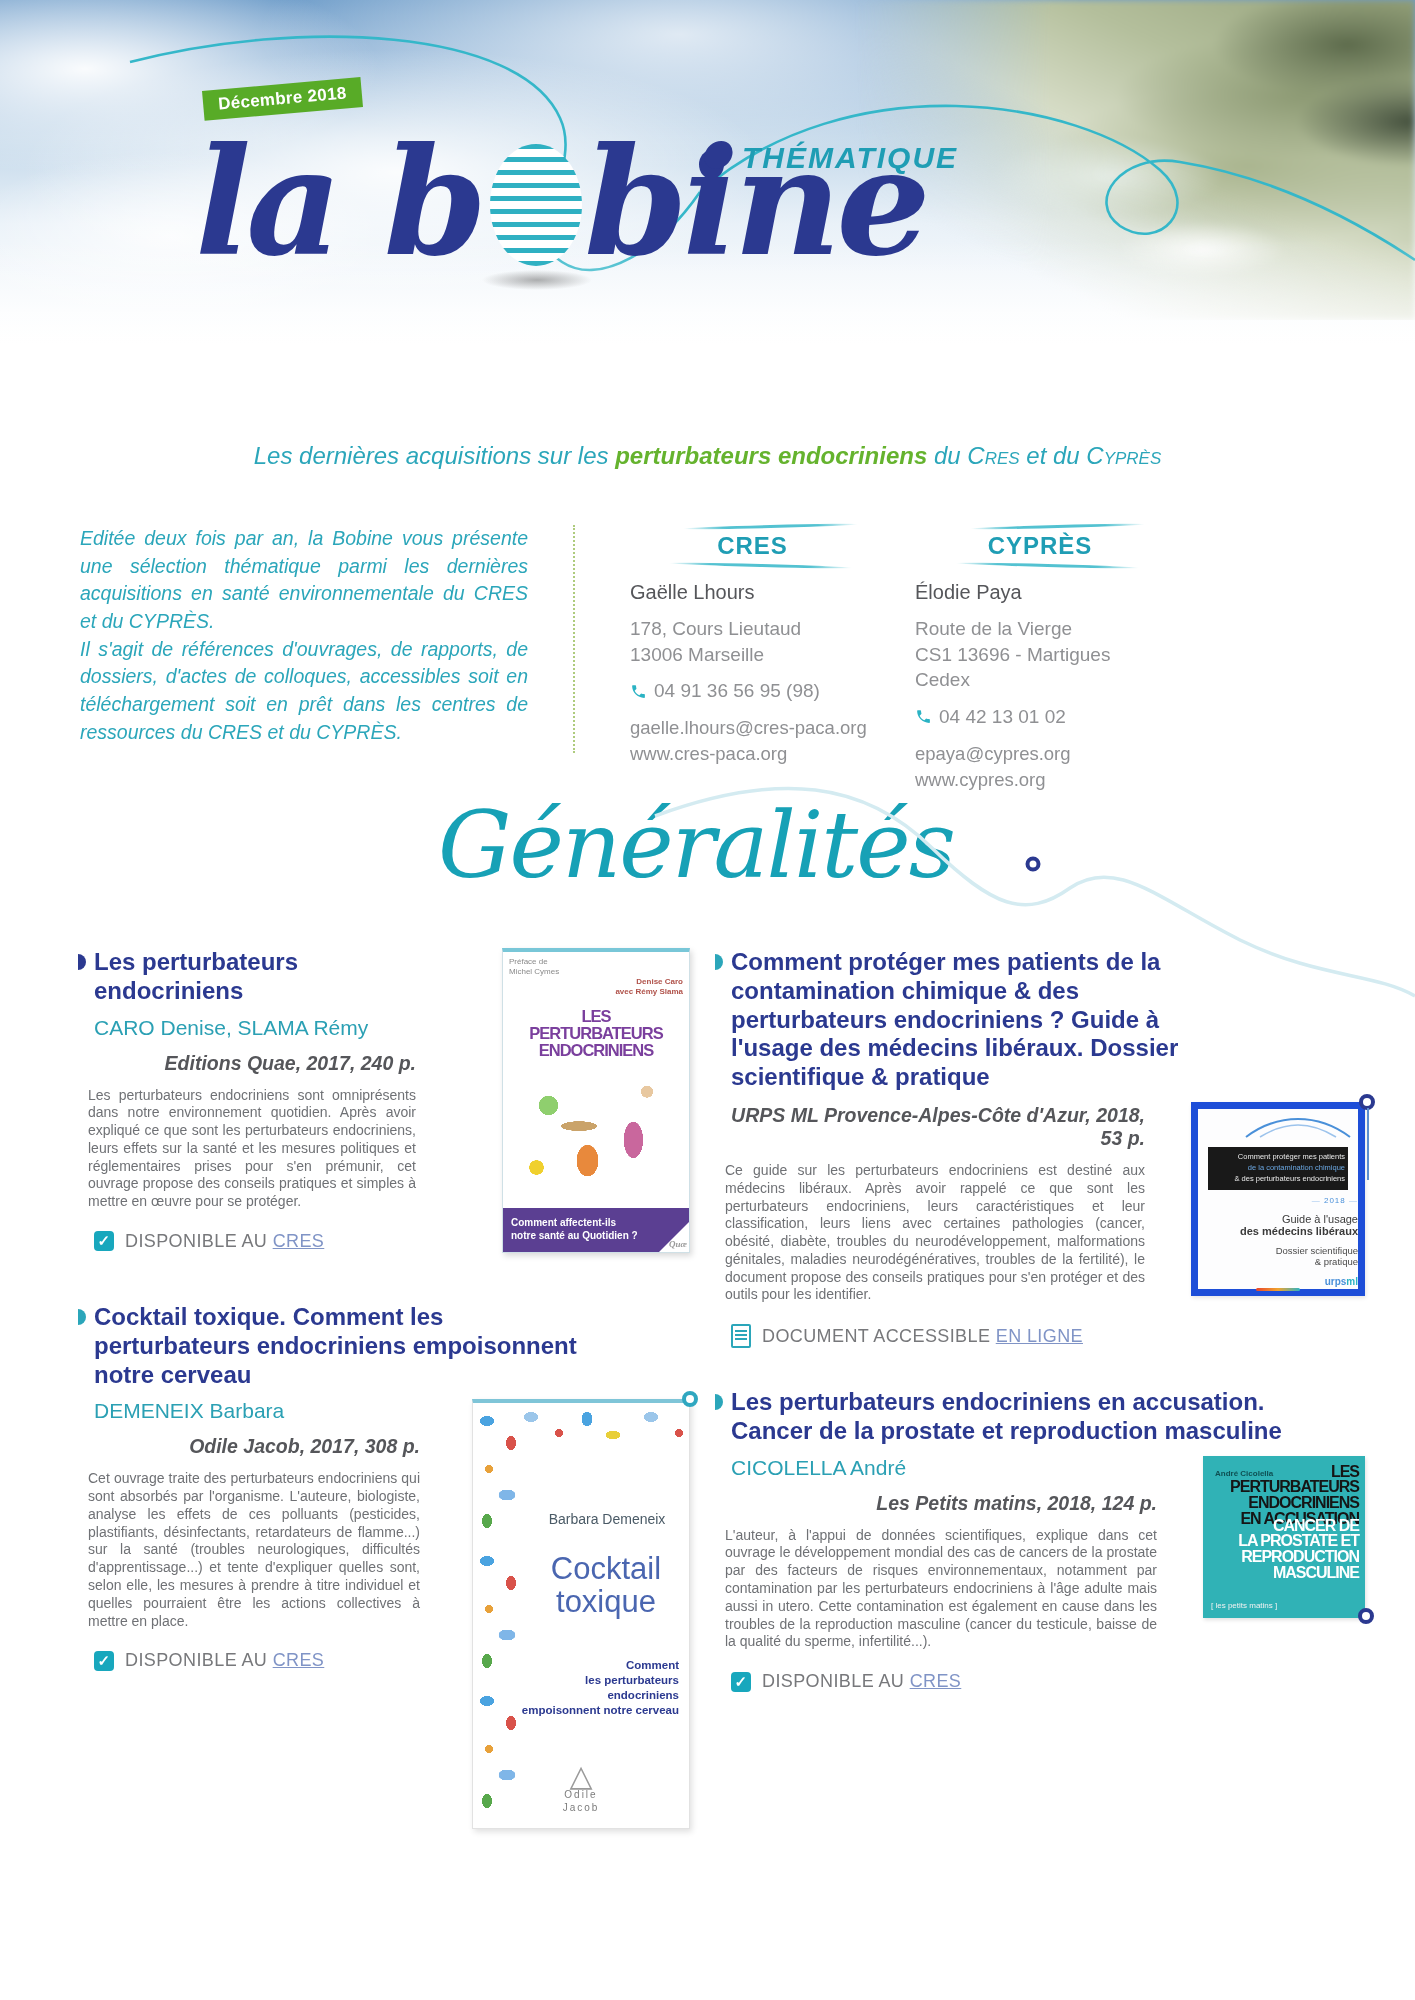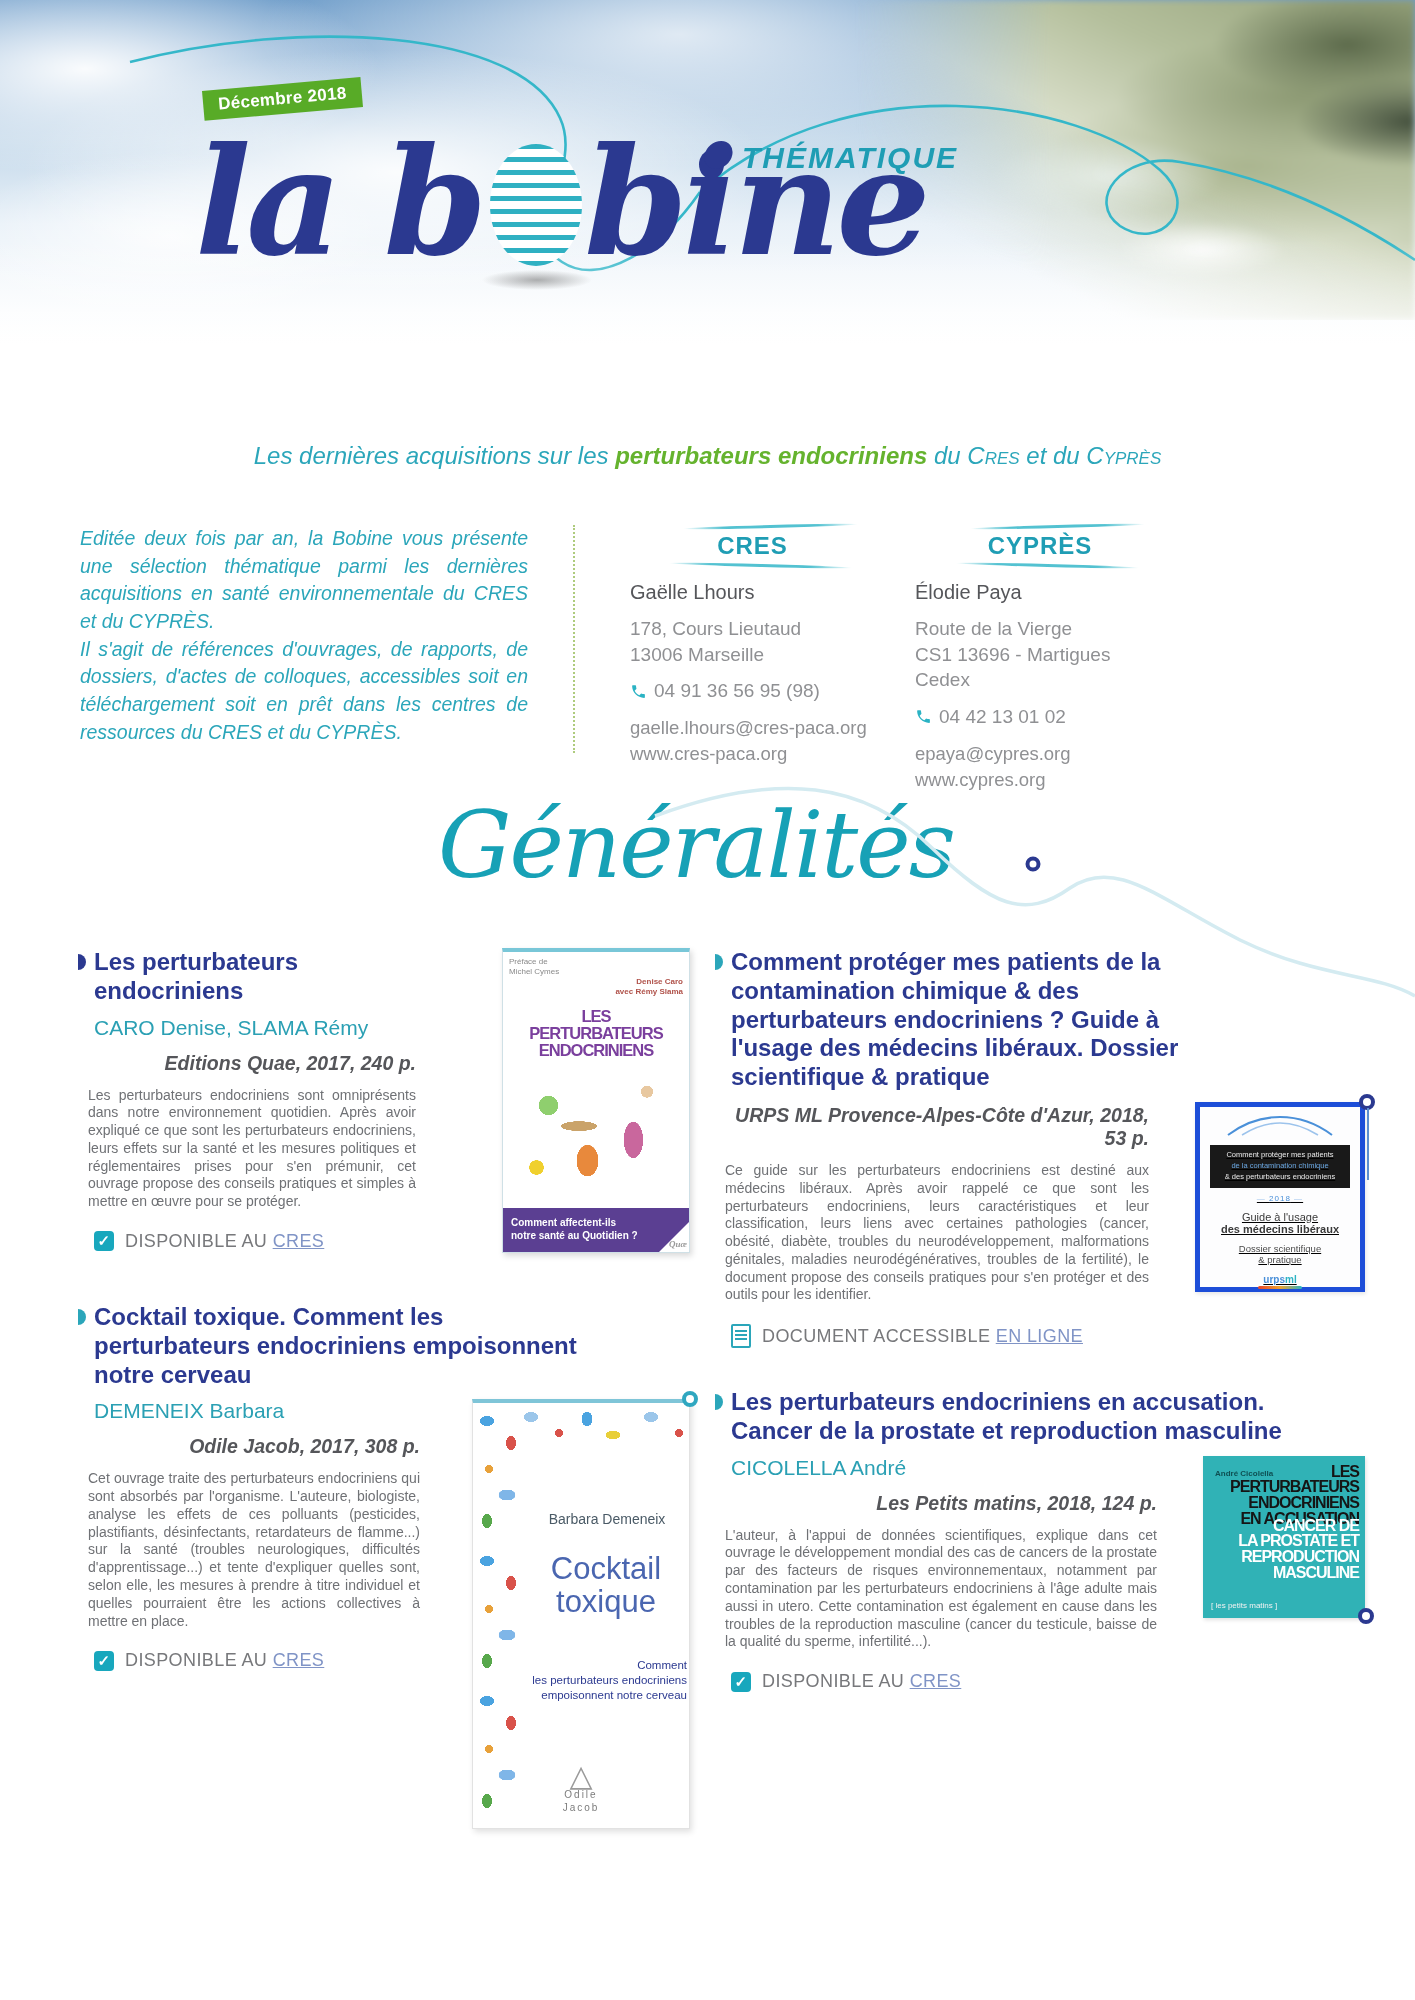--- a/index.html
+++ b/index.html
@@ -149,29 +149,29 @@
     background-image:
       radial-gradient(ellipse 12px 8px at 18px 14px,#9bc6ea 60%,transparent 61%),
       radial-gradient(circle 7px at 46px 30px,#d9524a 60%,transparent 61%),
       radial-gradient(ellipse 9px 12px at 74px 16px,#4aa3e0 60%,transparent 61%),
       radial-gradient(ellipse 12px 7px at 100px 32px,#e8cf3a 60%,transparent 61%);
     background-size:120px 46px;background-repeat:repeat-x;}
   .oj-author{position:absolute;left:60px;right:8px;top:108px;text-align:center;
     color:#4a5a66;font-size:14px;}
   .oj-title{position:absolute;left:60px;right:10px;top:150px;text-align:center;
     color:#4a66b0;font-size:31px;line-height:1.05;font-weight:normal;}
-  .oj-sub{position:absolute;left:40px;right:2px;top:255px;text-align:right;
-    color:#2b3990;font-weight:normal;font-size:11.5px;line-height:1.3;}
+  .oj-sub{position:absolute;left:40px;right:10px;top:255px;text-align:right;
+    color:#2b3990;font-weight:bold;font-size:11.5px;line-height:1.3;}
   .oj-logo{position:absolute;left:0;right:0;bottom:14px;text-align:center;color:#7c7c7c;}
   .oj-tri{font-size:30px;line-height:.9;color:#9a9a9a;}
   .oj-pub{font-size:10px;letter-spacing:2px;line-height:1.25;}
 
   
-  .cover-urps{width:160px;height:180px;background:#fdfdfe;border:5px solid #1d4ed8;
-    box-shadow:1px 2px 4px rgba(0,0,0,.1);text-align:center;position:relative;text-decoration:underline;}
+  .cover-urps{width:160px;height:180px;background:#fdfdfe;border:7px solid #1d4ed8;
+    box-shadow:1px 2px 4px rgba(0,0,0,.1);text-align:right;position:relative;}
   .urps-arcs{margin-top:8px;}
   .urps-box{background:#191919;margin:4px 10px 0 10px;padding:5px 3px;font-size:7.5px;
     line-height:1.45;}
   .urps-box .b1,.urps-box .b3{color:#e8e8e8;}
   .urps-box .b2{color:#6aa6e0;}
   .urps-year{color:#4a90d9;font-size:8px;margin-top:6px;letter-spacing:1px;}
   .urps-year::before{content:"— ";color:#9cc3ec;}
   .urps-year::after{content:" —";color:#9cc3ec;}
   .urps-l1{color:#3a3a3a;font-size:11px;margin-top:8px;}
   .urps-l2{color:#3a3a3a;font-size:11px;font-weight:bold;}

